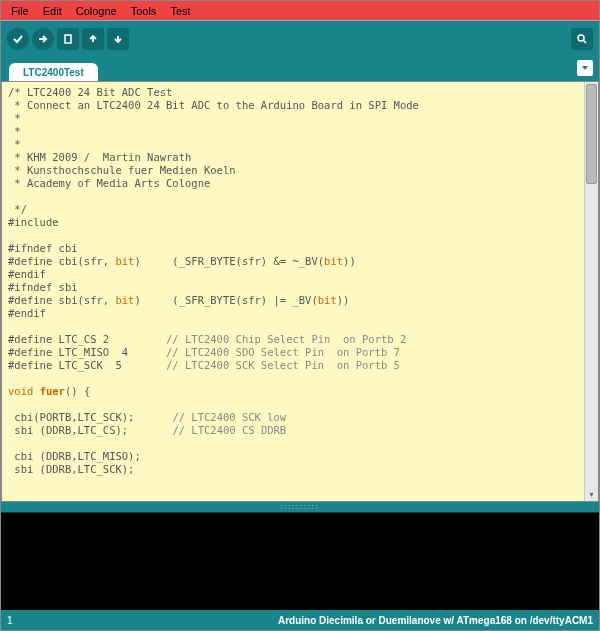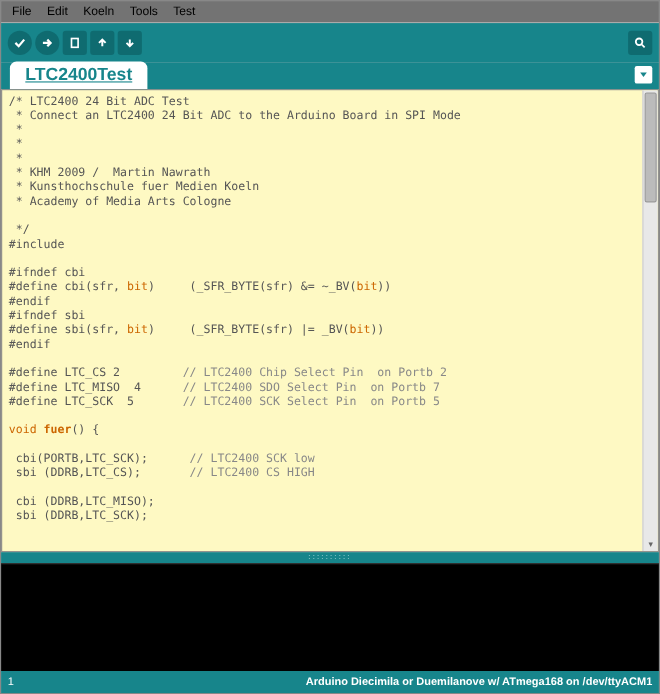--- a/index.html
+++ b/index.html
@@ -9,21 +9,21 @@
     background: #c8c8c8;
     width: 600px;
     height: 631px;
     overflow: hidden;
     display: flex;
     flex-direction: column;
     border: 1px solid #888;
   }
   
   .menubar {
-    background: #737373;
+    background: #ef4444;
     border-bottom: 1px solid #aaa;
     display: flex;
     padding: 2px 4px;
     gap: 2px;
     height: 20px;
     align-items: center;
   }
   .menubar-item {
     padding: 2px 6px;
     cursor: default;
@@ -67,25 +67,24 @@
     display: flex;
     align-items: flex-end;
     padding-left: 8px;
     position: relative;
   }
   .tab {
     background: #ffffff;
     border-top-left-radius: 6px;
     border-top-right-radius: 6px;
     padding: 4px 14px 3px 14px;
-    font-size: 16px;
+    font-size: 10px;
     color: #17858b;
     font-weight: bold;
     cursor: default;
-    text-decoration: underline;
   }
   .tab-menu {
     position: absolute;
     right: 6px;
     top: 3px;
     width: 16px;
     height: 16px;
     background: #ffffff;
     border-radius: 2px;
     display: flex;
@@ -173,21 +172,21 @@
   }
   .statusbar .left { flex: 0 0 auto; }
   .statusbar .right { margin-left: auto; font-weight: bold; }
 </style>
 </head>
 <body>
 
 <div class="menubar">
   <div class="menubar-item">File</div>
   <div class="menubar-item">Edit</div>
-  <div class="menubar-item">Koeln</div>
+  <div class="menubar-item">Cologne</div>
   <div class="menubar-item">Tools</div>
   <div class="menubar-item">Test</div>
 </div>
 
 <div class="toolbar">
   <div class="tool-btn">
     <svg width="12" height="12" viewBox="0 0 12 12">
         <path d="M2 6 L5 9 L10 3" stroke="#fff" stroke-width="2" fill="none"></path>
       </svg>
   </div>
@@ -249,21 +248,21 @@
 #define sbi(sfr, <span class="bit">bit</span>)     (_SFR_BYTE(sfr) |= _BV(<span class="bit">bit</span>))
 #endif
 
 #define LTC_CS 2         <span class="comment">// LTC2400 Chip Select Pin  on Portb 2</span>
 #define LTC_MISO  4      <span class="comment">// LTC2400 SDO Select Pin  on Portb 7</span>
 #define LTC_SCK  5       <span class="comment">// LTC2400 SCK Select Pin  on Portb 5</span>
 
 <span class="kw-type">void</span> <span class="kw-func">fuer</span>() {
 
  cbi(PORTB,LTC_SCK);      <span class="comment">// LTC2400 SCK low</span>
- sbi (DDRB,LTC_CS);       <span class="comment">// LTC2400 CS HIGH</span>
+ sbi (DDRB,LTC_CS);       <span class="comment">// LTC2400 CS DDRB</span>
 
  cbi (DDRB,LTC_MISO);
  sbi (DDRB,LTC_SCK);</stdio.h></div>
   <div class="scrollbar">
     <div class="scroll-thumb"></div>
     <div class="scroll-arrow down">▾</div>
   </div>
 </div>
 
 <div class="splitter">::::::::::</div>

